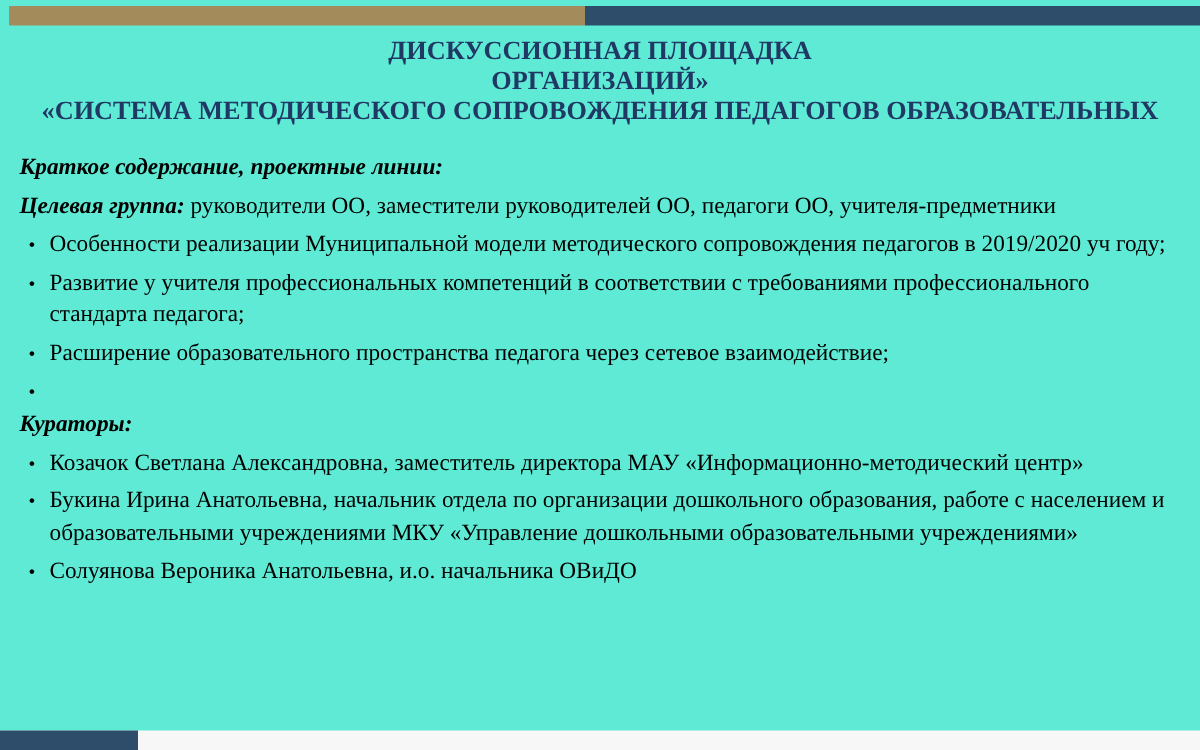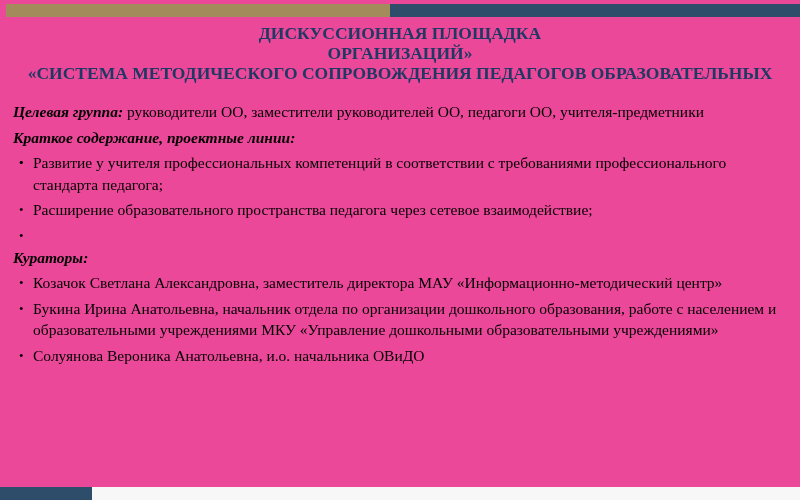--- a/index.html
+++ b/index.html
@@ -3,21 +3,21 @@
 <meta charset="utf-8">
 <style>
   html, body { margin: 0; padding: 0; }
   body {
     width: 800px; height: 500px;
     background: #ffffff;
     font-family: "Liberation Serif", serif;
     color: #000000;
     overflow: hidden;
   }
-  .slide { position: relative; width: 800px; height: 500px; background: #ec4899; }
+  .slide { position: relative; width: 800px; height: 500px; background: #5eead4; }
 
   
   .top-bar { position: absolute; top: 4px; left: 6px; right: 0; height: 13px; display: flex; }
   .top-bar .gold { width: 384px; background: #A48B5C; }
   .top-bar .navy { flex: 1; background: #2E4D6B; }
 
   
   .title {
     position: absolute; top: 23px; left: 12px; right: 12px;
     text-align: center;
@@ -55,30 +55,31 @@
 
   <div class="title">
     <div>ДИСКУССИОННАЯ ПЛОЩАДКА</div>
     <div>ОРГАНИЗАЦИЙ»</div>
     <div>«СИСТЕМА МЕТОДИЧЕСКОГО СОПРОВОЖДЕНИЯ ПЕДАГОГОВ ОБРАЗОВАТЕЛЬНЫХ</div>
   </div>
 
   <div class="content">
 
     <p class="lead">
+      <span class="bi">Краткое содержание, проектные линии:</span>
+    </p>
+
+    <p class="lead">
       <span class="bi">Целевая группа:</span>
       <span>руководители ОО, заместители руководителей ОО, педагоги ОО, учителя-предметники</span>
     </p>
 
-    <p class="lead">
-      <span class="bi">Краткое содержание, проектные линии:</span>
-    </p>
-
     <div class="bullet">
       <span class="dot">•</span>
+      <span>Особенности реализации Муниципальной модели методического сопровождения педагогов в 2019/2020 уч году;</span>
     </div>
     <div class="bullet">
       <span class="dot">•</span>
       <span>Развитие у учителя профессиональных компетенций в соответствии с требованиями профессионального стандарта педагога;</span>
     </div>
     <div class="bullet">
       <span class="dot">•</span>
       <span>Расширение образовательного пространства педагога через сетевое взаимодействие;</span>
     </div>
     <div class="bullet">

